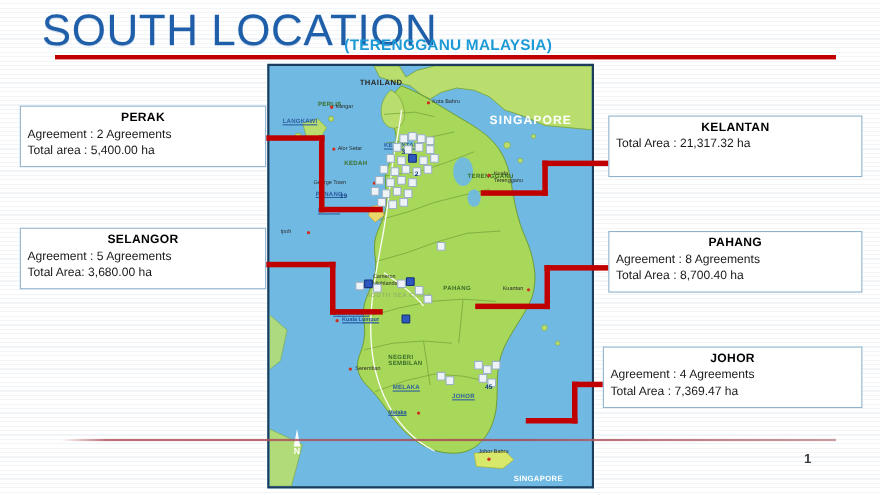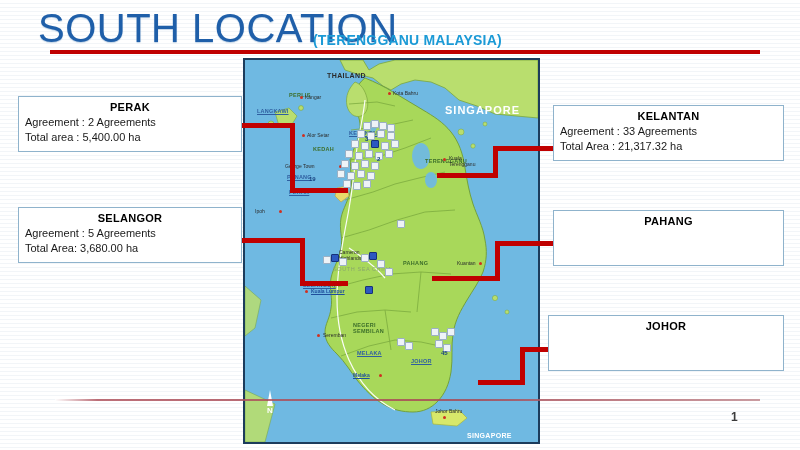--- a/index.html
+++ b/index.html
@@ -348,28 +348,31 @@
   </div>
 
   <div class="callout" style="left:18px;top:207px;width:224px;height:56px;">
     <div class="c-title">SELANGOR</div>
     <div class="c-line">Agreement : 5 Agreements</div>
     <div class="c-line">Total Area: 3,680.00 ha</div>
   </div>
 
   <div class="callout" style="left:553px;top:105px;width:231px;height:56px;">
     <div class="c-title">KELANTAN</div>
-    <div class="c-line">Agreement : 33 Agreements</div>
     <div class="c-line">Total Area : 21,317.32 ha</div>
   </div>
 
   <div class="callout" style="left:553px;top:210px;width:231px;height:56px;">
     <div class="c-title">PAHANG</div>
+    <div class="c-line">Agreement : 8 Agreements</div>
+    <div class="c-line">Total Area : 8,700.40 ha</div>
   </div>
 
   <div class="callout" style="left:548px;top:315px;width:236px;height:56px;">
     <div class="c-title">JOHOR</div>
+    <div class="c-line">Agreement : 4 Agreements</div>
+    <div class="c-line">Total Area : 7,369.47 ha</div>
   </div>
 
   <div id="footer-rule"></div>
   <div id="page-number">1</div>
 
 </div>
 
 </body></html>

